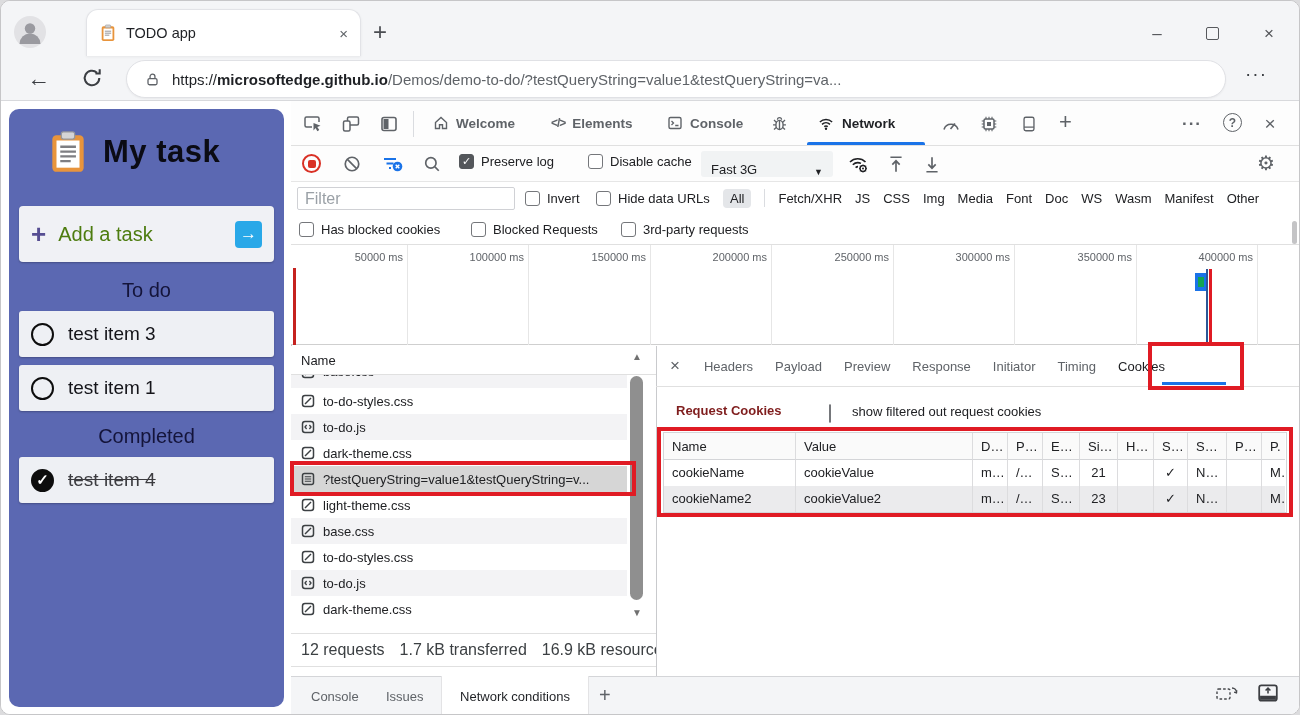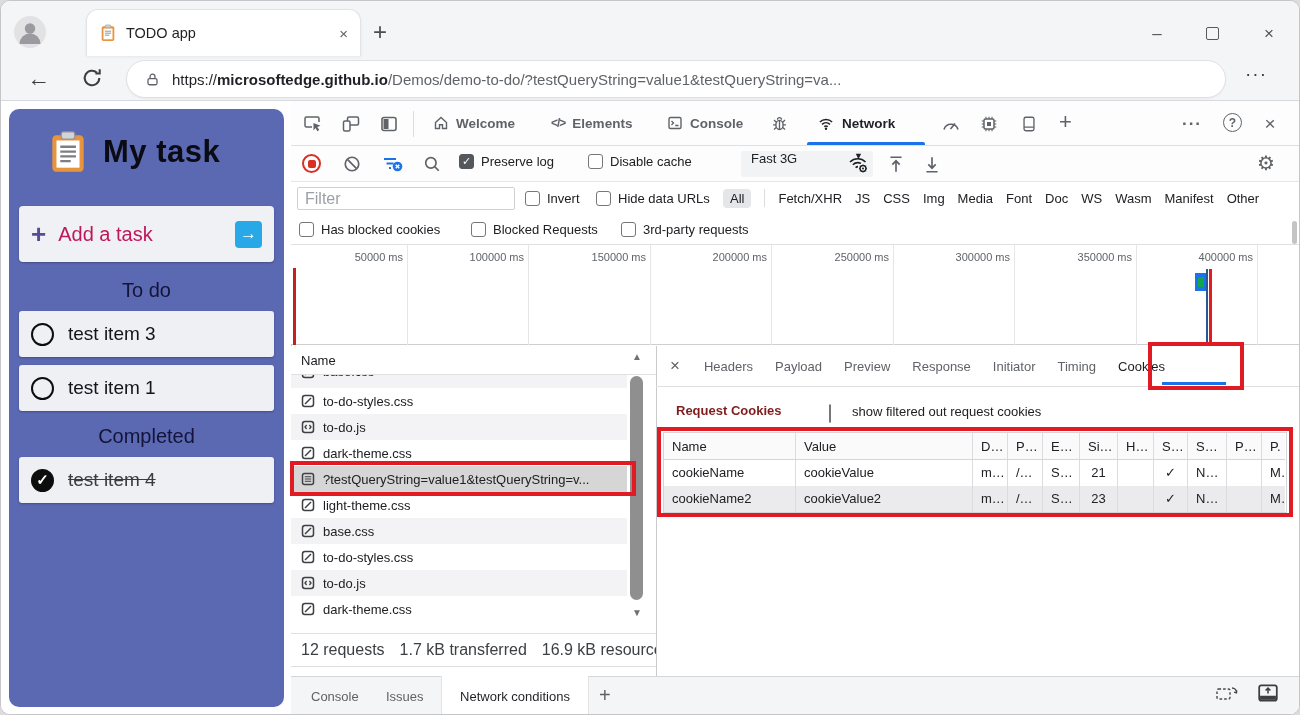--- a/index.html
+++ b/index.html
@@ -29,21 +29,21 @@
   .more-dots{left:1244px;top:62px;font-size:19px;color:#3b3e43;letter-spacing:1px;}
 
   
   .pagebg{left:0;top:100px;width:290px;height:615px;background:#fff;}
   .purple{left:8px;top:108px;width:275px;height:598px;background:#5b68b2;border-radius:10px;}
   .mytasks{left:46px;top:128px;width:210px;display:flex;align-items:center;gap:14px;}
   .mytasks-t{font-size:31px;font-weight:800;color:#0b0b14;letter-spacing:.5px;}
   .addcard{left:18px;top:205px;width:255px;height:56px;background:#f0f1f5;border-radius:4px;
            display:flex;align-items:center;padding:0 12px;gap:12px;box-shadow:0 1px 2px rgba(0,0,0,.25);}
   .addplus{font-size:26px;font-weight:bold;color:#564e92;line-height:26px;}
-  .addlabel{font-size:20px;color:#be185d;flex:1;}
+  .addlabel{font-size:20px;color:#4d7c0f;flex:1;}
   .addgo{width:27px;height:27px;background:#29a8e8;border-radius:4px;color:#fff;font-size:17px;
          font-weight:bold;display:flex;align-items:center;justify-content:center;}
   .sectionhdr{left:18px;width:255px;text-align:center;font-size:20px;color:#14143a;}
   .taskcard{left:18px;width:255px;height:46px;background:#eef0f4;border-radius:3px;display:flex;
             align-items:center;padding:0 12px;gap:14px;box-shadow:0 1px 2px rgba(0,0,0,.25);}
   .tcircle{width:23px;height:23px;border:2.6px solid #0d0d0d;border-radius:50%;background:transparent;flex:none;}
   .tcircle.done{background:#0d0d0d;color:#fff;display:flex;align-items:center;justify-content:center;
                 font-size:15px;font-weight:bold;}
   .tasktext{font-size:19px;color:#141419;}
   .tasktext.done{text-decoration:line-through;color:#3c3c40;}
@@ -63,22 +63,22 @@
   
   .nettools{left:290px;top:145px;width:1010px;height:36px;background:#fdfdfd;border-bottom:1px solid #e6e6e6;}
   .rec{top:153px;width:19px;height:19px;border:2px solid #d93025;border-radius:50%;display:flex;
        align-items:center;justify-content:center;}
   .rec i{width:8px;height:8px;background:#d93025;border-radius:2px;display:block;}
   .tool{top:152px;width:22px;height:22px;display:flex;align-items:center;justify-content:center;}
   .cb{width:15px;height:15px;border:1.4px solid #75777b;border-radius:3px;background:#fff;flex:none;}
   .cb.on{background:#54575b;border-color:#54575b;color:#fff;font-size:11px;line-height:13px;text-align:center;}
   .cblabel{font-size:13px;color:#202124;}
   .cbgroup{display:flex;align-items:center;gap:7px;}
-  .throttle{top:150px;left:740px;width:132px;height:26px;background:#f1f3f4;border-radius:3px;
-            display:flex;align-items:flex-start;padding:0 10px;font-size:13px;color:#202124;}
+  .throttle{top:150px;left:700px;width:132px;height:26px;background:#f1f3f4;border-radius:3px;
+            display:flex;align-items:flex-end;padding:0 10px;font-size:13px;color:#202124;}
   .throttle .caret{margin-left:auto;font-size:9px;color:#202124;}
   .gearuni{font-size:20px;color:#5f6368;line-height:22px;}
 
   
   .fltrow{left:290px;top:181px;width:1010px;height:32px;background:#fff;}
   .flt-input{left:296px;top:186px;width:218px;height:23px;border:1px solid #d0d1d5;border-radius:2px;
              font-size:16px;color:#202124;padding:0 7px;outline:none;}
   .flt-input::placeholder{color:#9aa0a6;}
   .typelist{left:722px;top:181px;height:32px;display:flex;align-items:center;gap:13px;font-size:13px;color:#202124;}
   .allpill{background:#e4e6e9;border-radius:4px;padding:2px 7px;}

